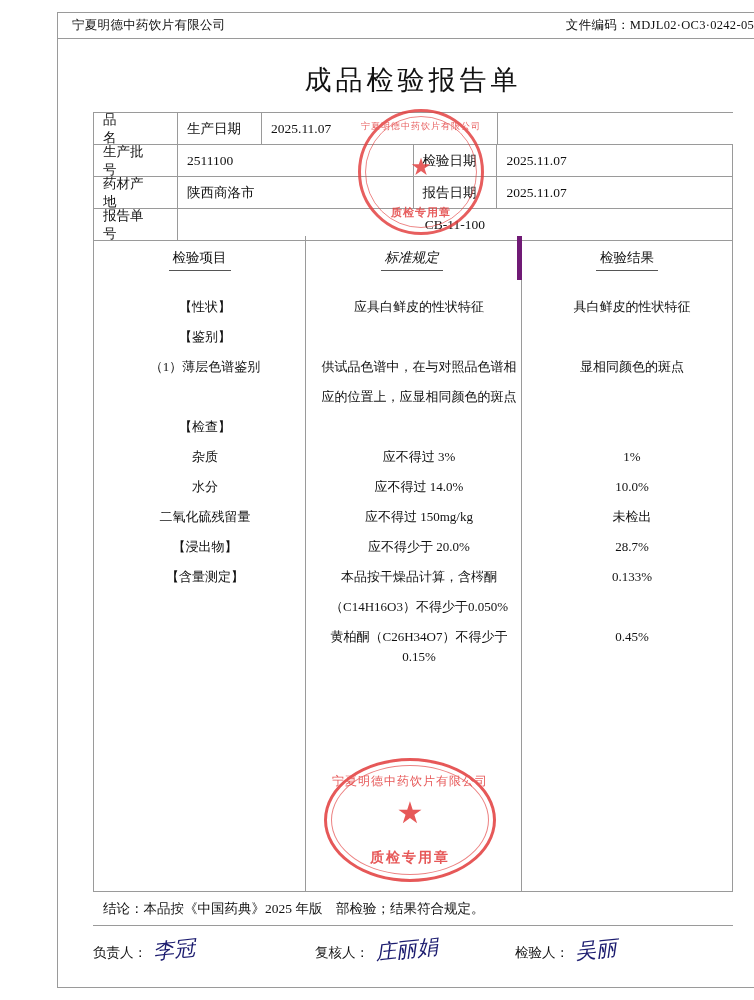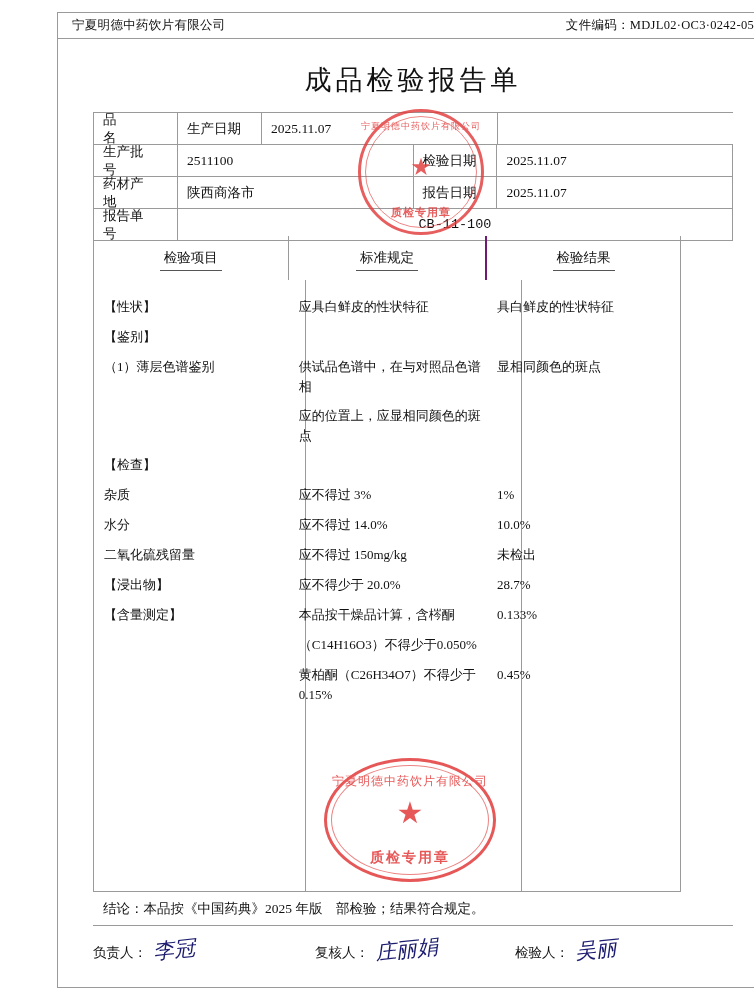--- a/index.html
+++ b/index.html
@@ -80,48 +80,49 @@
     display: flex;
     align-items: center;
     font-size: 13.5px;
     padding-left: 9px;
     height: 100%;
   }
   .lbl { width: 84px; justify-content: space-between; padding-right: 24px; }
   .val1 { width: 236px; }
   .lbl2 { width: 84px; text-align: right; }
   .val2 { width: 236px; }
-  .wide { width: 556px; font-family: Liberation Mono, monospace; }
+  .wide { width: 556px; }
   
   .rt {
     position: absolute;
     left: 57px;
     top: 236px;
-    width: 588px;
+    width: 640px;
     height: 656px;
     border-left: 1px solid #9a9a9a;
     border-right: 1px solid #9a9a9a;
     border-bottom: 1px solid #9a9a9a;
     box-sizing: border-box;
+    text-align: center;
   }
   .rt-head {
     display: flex;
     height: 44px;
     box-sizing: border-box;
   }
   .rt-head .hc {
     box-sizing: border-box;
     font-size: 13.5px;
     display: flex;
     align-items: center;
     justify-content: center;
     position: relative;
   }
   .c1 { width: 212px; border-right: 1px solid #9a9a9a; }
-  .c2 { width: 216px; border-right: 2px solid #701a75; }
+  .c2 { width: 216px; border-right: 5px solid #701a75; font-style: italic; }
   .c3 { width: 210px; }
   .rt-head .hc::after {
     content: "";
     position: absolute;
     left: 50%;
     transform: translateX(-50%);
     bottom: 9px;
     width: 62px;
     height: 1px;
     background: #555;

